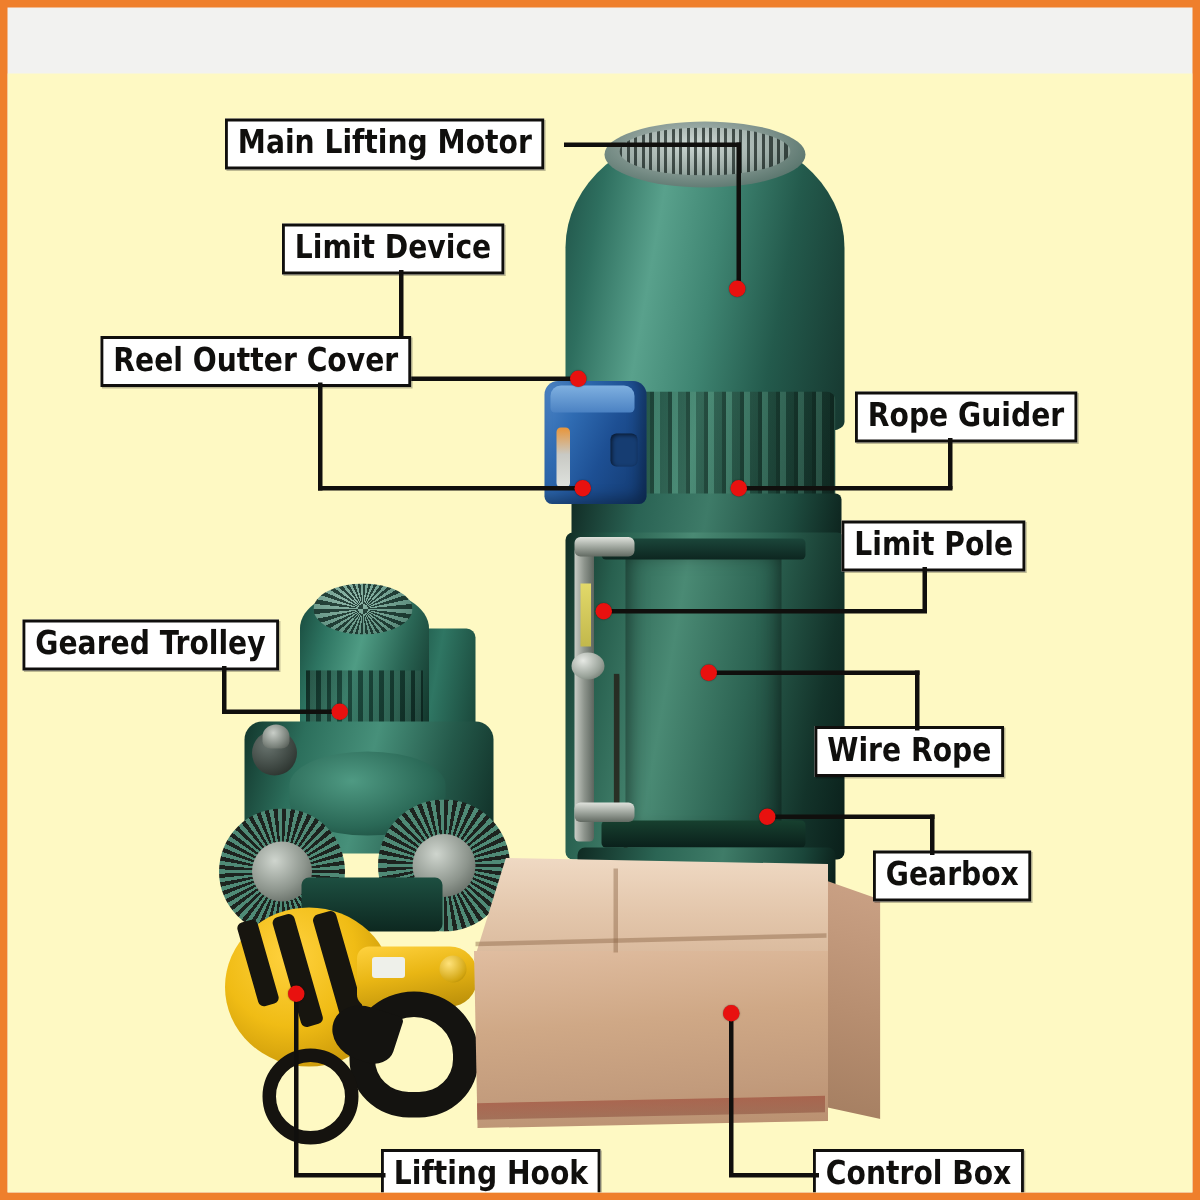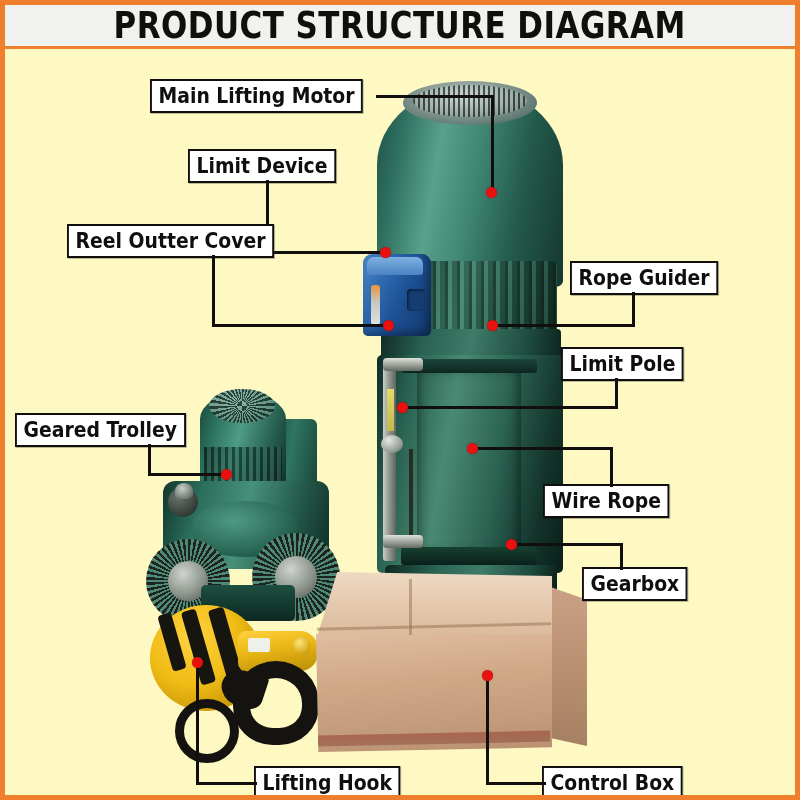--- a/index.html
+++ b/index.html
@@ -296,23 +296,20 @@
   .dot{
     position:absolute;width:11px;height:11px;border-radius:50%;
     background:#e8110f;box-shadow:0 0 1px rgba(0,0,0,.55);
   }
 </style>
 </head>
 <body>
 
 <div id="page">
 
-  <div id="titlebar">
-    <div id="title">PRODUCT STRUCTURE DIAGRAM</div>
-  </div>
 
   <div id="canvas">
 
     <div class="part" id="motor-body"></div>
     <div class="part" id="motor-fins"></div>
     <div class="part" id="motor-base"></div>
     <div class="part" id="motor-top"></div>
     <div class="part" id="motor-grille"></div>
 
     <div class="part" id="limit-box"></div>

